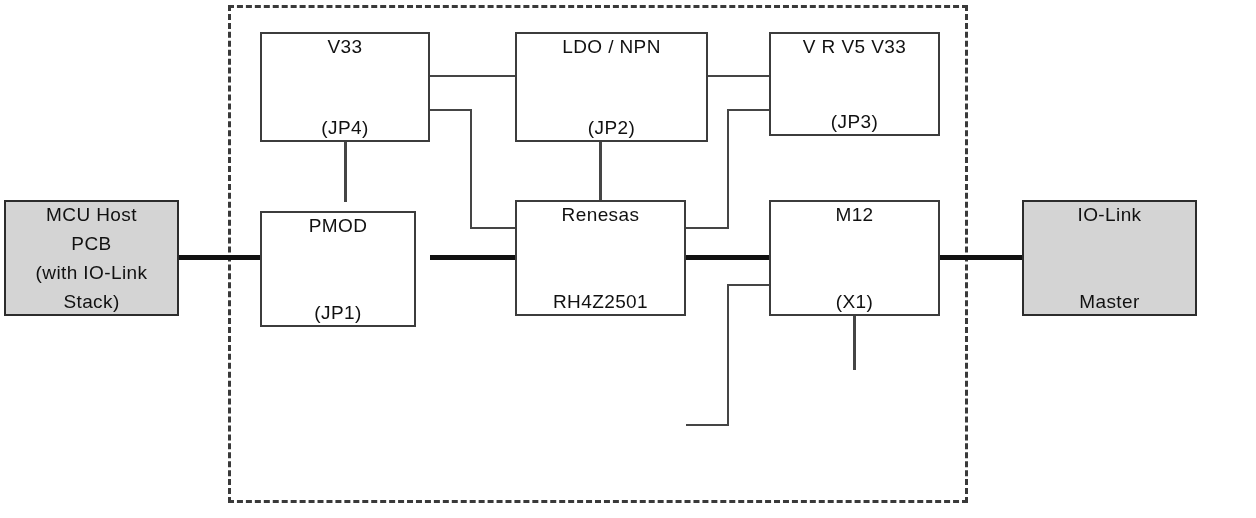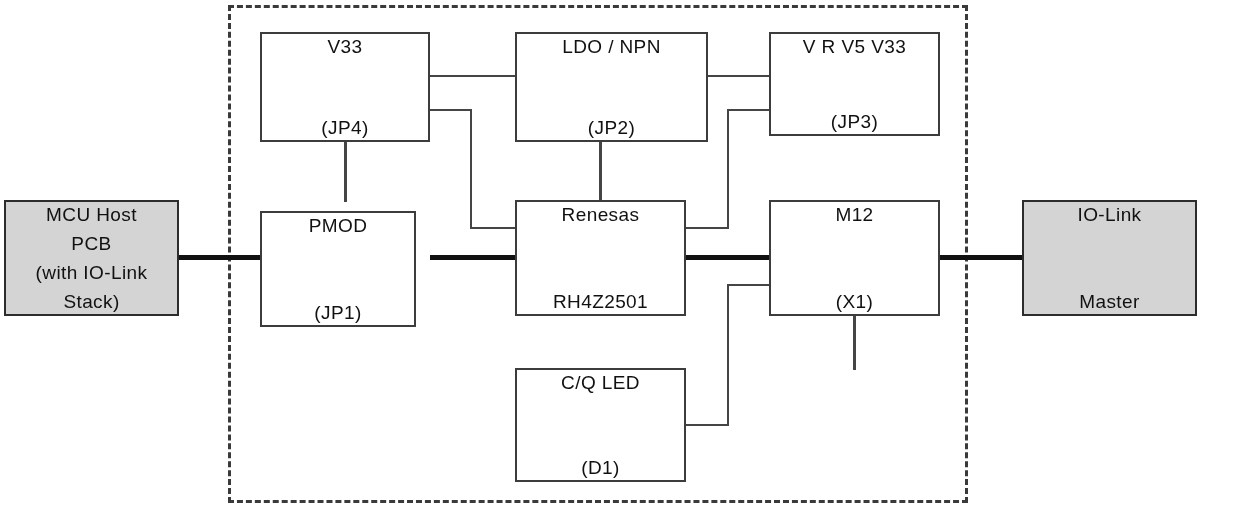--- a/index.html
+++ b/index.html
@@ -128,24 +128,20 @@
   <div class="block" style="left:515px; top:200px; width:171px; height:116px;">
     <span class="ln">Renesas</span>
     <span class="ln">RH4Z2501</span>
   </div>
 
   <div class="block" style="left:769px; top:200px; width:171px; height:116px;">
     <span class="ln">M12</span>
     <span class="ln">(X1)</span>
   </div>
 
-  <div class="block" style="left:515px; top:368px; width:171px; height:114px;">
-    <span class="ln">C/Q LED</span>
-    <span class="ln">(D1)</span>
-  </div>
 
 
   <div class="block gray" style="left:1022px; top:200px; width:175px; height:116px;">
     <span class="ln">IO-Link</span>
     <span class="ln">Master</span>
   </div>
 
 </div>
 
 </body></html>

